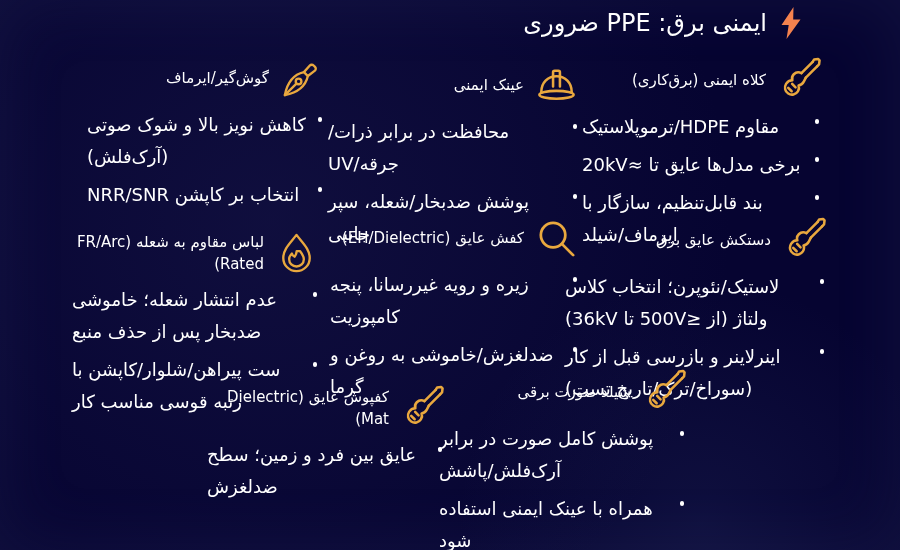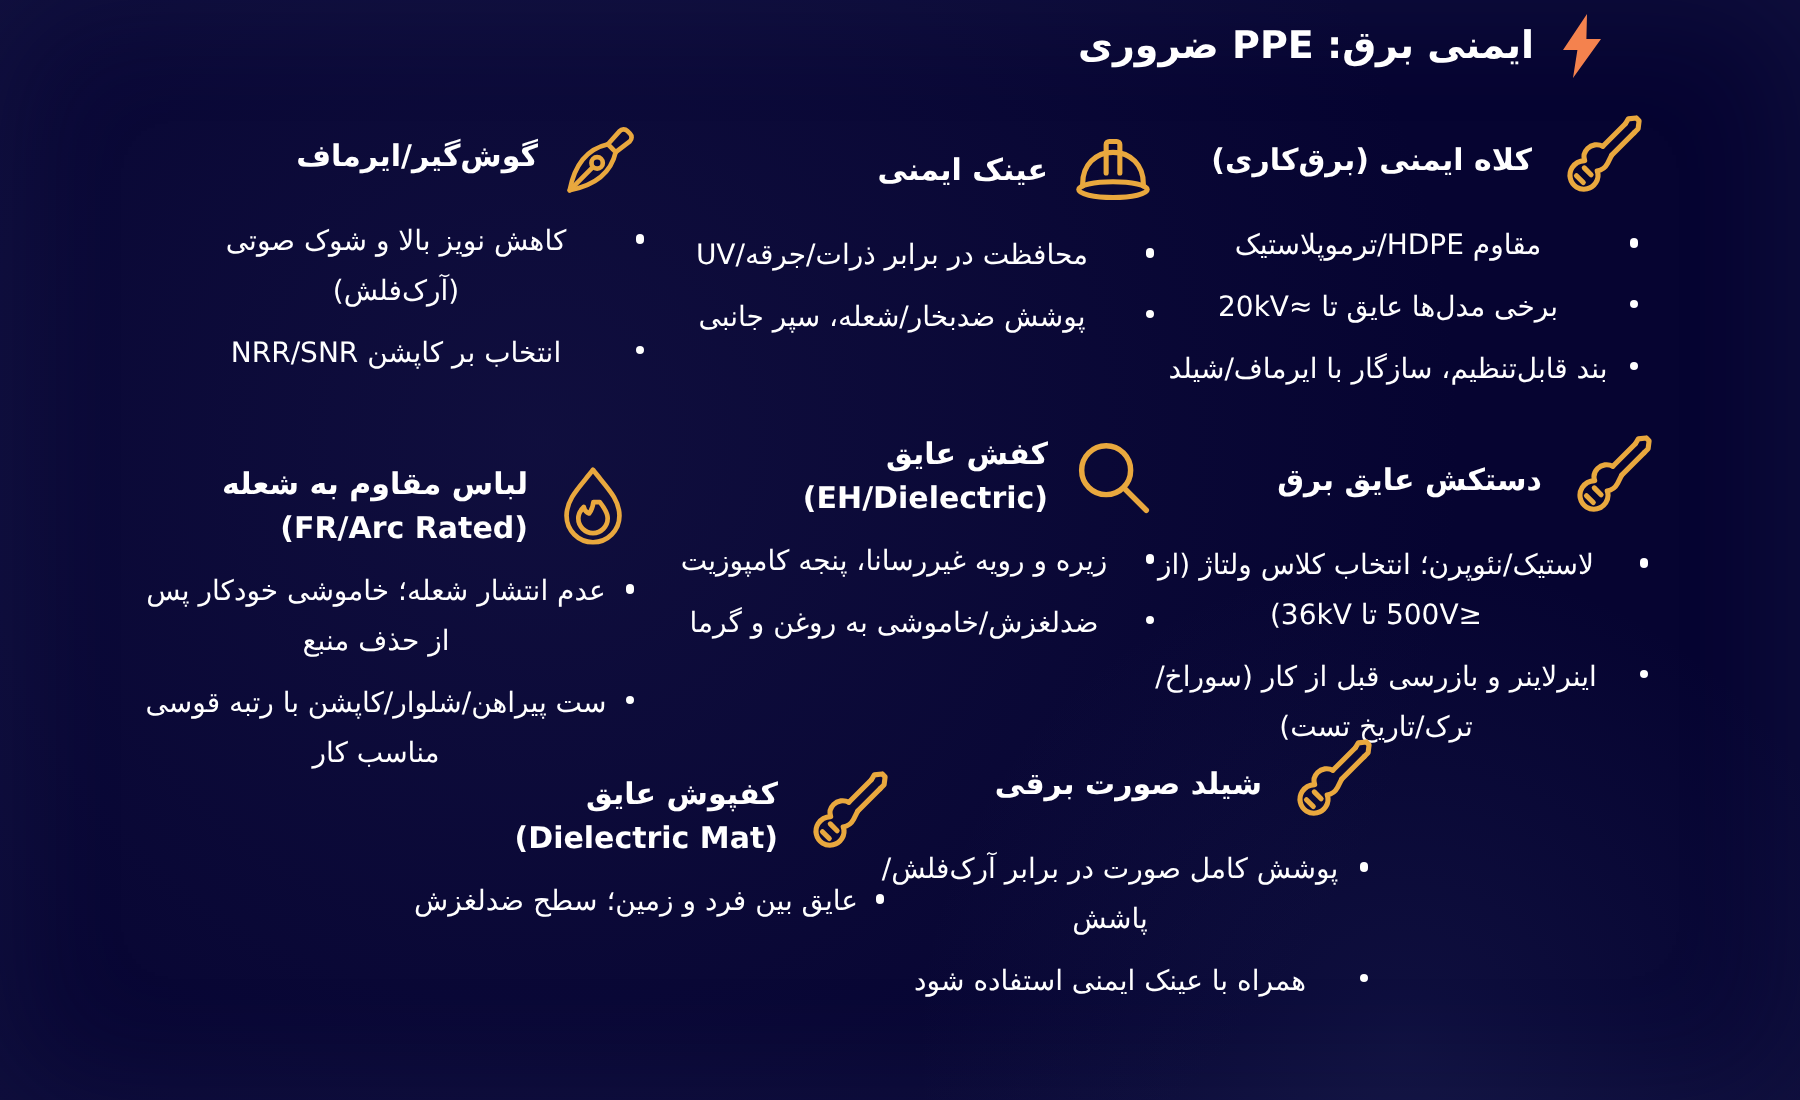--- a/index.html
+++ b/index.html
@@ -9,30 +9,30 @@
       radial-gradient(circle at 78% 95%, rgba(80,100,160,0.12), transparent 28%),
       radial-gradient(circle at 30% 40%, rgba(45,45,100,0.25), transparent 65%),
       #060431;
     font-family:"DejaVu Sans", sans-serif;
     color:#ffffff; direction:rtl;
   }
   .canvas{position:absolute;inset:0;box-shadow:inset 0 0 70px rgba(115,135,190,0.10)}
   .defs{position:absolute;width:0;height:0;overflow:hidden}
 
   .title-row{position:absolute;top:6px;right:97px;display:flex;align-items:center;gap:12px}
-  .title-row h1{margin:0;font-size:19px;font-weight:bold;white-space:nowrap;letter-spacing:0}
+  .title-row h1{margin:0;font-size:24px;font-weight:normal;white-space:nowrap;letter-spacing:0}
   .bolt svg{width:24px;height:34px;display:block}
 
   .card{position:absolute}
   .sec-head{display:flex;align-items:center;gap:9px}
   .ic{flex:0 0 auto;width:47px;height:47px;color:#E9A83E}
   .ic svg{width:47px;height:47px;display:block}
-  .sec-head h2{margin:0;font-size:15px;font-weight:bold;line-height:1.45;text-align:right;flex:1}
+  .sec-head h2{margin:0;font-size:15px;font-weight:normal;line-height:1.45;text-align:right;flex:1}
   .bullets{list-style:none;margin:7px 0 0;padding:0}
-  .bullets li{position:relative;padding-right:16px;font-size:14px;line-height:1.78;margin-bottom:6px;text-align:center}
+  .bullets li{position:relative;padding-right:16px;font-size:18px;line-height:1.78;margin-bottom:6px;text-align:left}
   .bullets li::before{content:"";position:absolute;right:3px;top:8px;width:4.5px;height:4.5px;border-radius:50%;background:#fff}
 
   .s1{top:57px;right:78px;width:240px}
   .s2{top:62px;right:320px;width:252px}
   .s3{top:55px;right:575px;width:238px}
   .s4{top:217px;right:73px;width:262px}
   .s5{top:215px;right:320px;width:250px}
   .s6{top:230px;right:580px;width:248px}
   .s7{top:369px;right:213px;width:248px}
   .s8{top:385px;right:455px;width:238px}
@@ -173,21 +173,21 @@
   <section class="card s6">
     <div class="sec-head">
       <span class="ic">
           <svg>
             <use href="#flame"></use>
           </svg>
         </span>
       <h2>لباس مقاوم به شعله (FR/Arc Rated)</h2>
     </div>
     <ul class="bullets">
-      <li>عدم انتشار شعله؛ خاموشی خودکار پس از حذف منبع</li>
+      <li>عدم انتشار شعله؛ خاموشی ضدبخار پس از حذف منبع</li>
       <li>ست پیراهن/شلوار/کاپشن با رتبه قوسی مناسب کار</li>
     </ul>
   </section>
 
   <section class="card s7">
     <div class="sec-head">
       <span class="ic">
           <svg>
             <use href="#guitar"></use>
           </svg>

